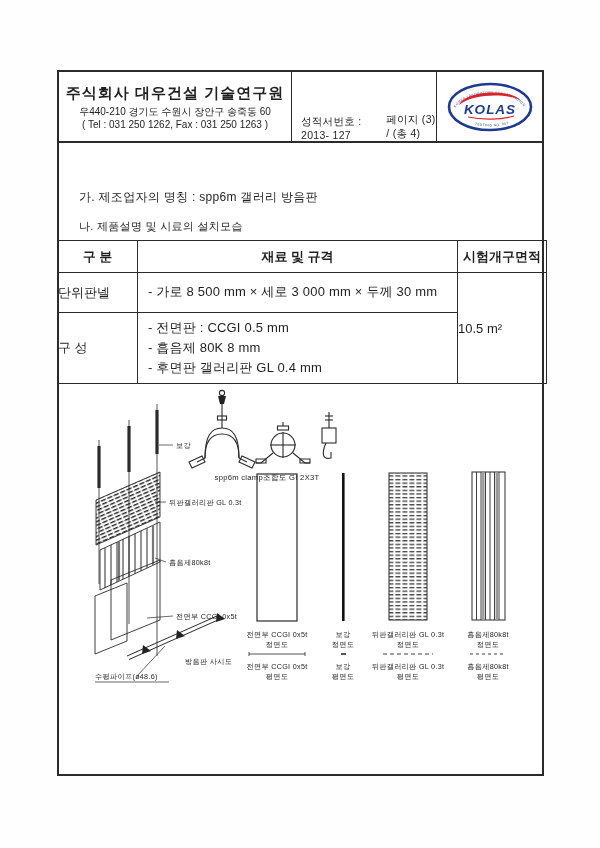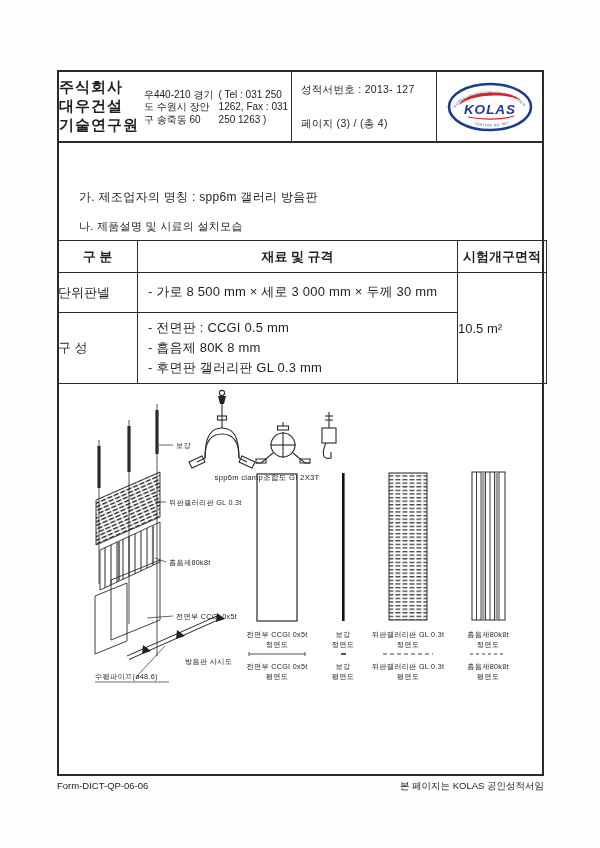--- a/index.html
+++ b/index.html
@@ -13,25 +13,25 @@
   
   .doc-box {
     position:absolute; left:57px; top:70px; width:487px; height:706px;
     border:2px solid #2b2b2b; background:#fff;
   }
 
   
   .doc-header { position:absolute; left:0; top:0; width:100%; height:71px;
     border-bottom:2px solid #2b2b2b; display:flex; }
   .hd-left { width:233px; border-right:1.5px solid #2b2b2b;
-    display:flex; justify-content:center; align-items:center; padding-top:2px;}
+    display:flex; flex-direction:column; justify-content:center; align-items:center; padding-top:2px;}
   .company { font-size:15px; font-weight:bold; letter-spacing:1px; margin-bottom:3px; }
   .addr { font-size:10px; color:#222; line-height:1.25; }
   .hd-mid { width:145px; border-right:1.5px solid #2b2b2b;
-    display:flex; flex-direction:column; justify-content:center; padding-left:9px; gap:20px; }
+    display:flex; flex-direction:row; justify-content:center; padding-left:9px; gap:20px;align-items:flex-end; }
   .hd-mid div { font-size:10.5px; letter-spacing:0.3px; }
   .hd-right { flex:1; display:flex; align-items:center; justify-content:center; }
 
   
   .sec-title { position:absolute; left:12px; top:82px; font-size:12.5px; font-weight:bold; letter-spacing:0.5px; }
   .item-ga { position:absolute; left:20px; top:117px; font-size:12px; letter-spacing:0.3px; }
   .item-na { position:absolute; left:20px; top:147px; font-size:11px; letter-spacing:0.3px; }
 
   
   table.spec { position:absolute; left:-2px; top:168px; width:489px;
@@ -114,21 +114,21 @@
         <td class="specs">
           <div class="spec-line">- 가로 8 500 mm × 세로 3 000 mm × 두께 30 mm</div>
         </td>
         <td class="area" rowspan="2">10.5 m²</td>
       </tr>
       <tr class="r2">
         <td class="col1 rowlabel">구      성</td>
         <td class="specs">
           <div class="spec-line">- 전면판 : CCGI 0.5 mm</div>
           <div class="spec-line">- 흡음제 80K 8 mm</div>
-          <div class="spec-line">- 후면판 갤러리판 GL 0.3 mm</div>
+          <div class="spec-line">- 후면판 갤러리판 GL 0.4 mm</div>
         </td>
       </tr>
     </tbody>
       </table>
 
     <svg class="fig-svg" width="487" height="312" viewBox="0 0 487 312">
       <defs>
         <pattern id="brick" width="7" height="3.6" patternUnits="userSpaceOnUse">
           <line x1="0.4" y1="1.6" x2="5.4" y2="1.6" stroke="#2b2b2b" stroke-width="1.2"></line>
         </pattern>
@@ -267,17 +267,13 @@
           <text x="429" y="249">흡음제80k8t</text>
           <text x="429" y="259">정면도</text>
           <text x="429" y="281">흡음제80k8t</text>
           <text x="429" y="291">평면도</text>
         </g>
       </g>
     </svg>
 
   </div>
 
-  <div class="footer">
-    <span>Form-DICT-QP-06-06</span>
-    <span>본 페이지는 KOLAS 공인성적서임</span>
-  </div>
 </div>
 
 </body></html>

